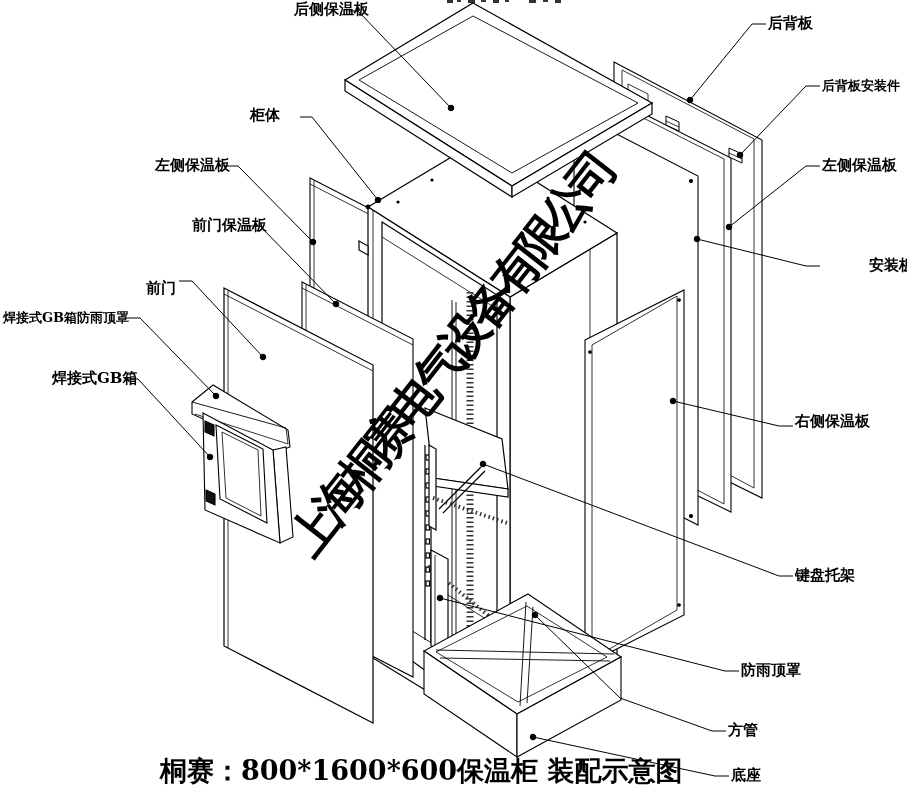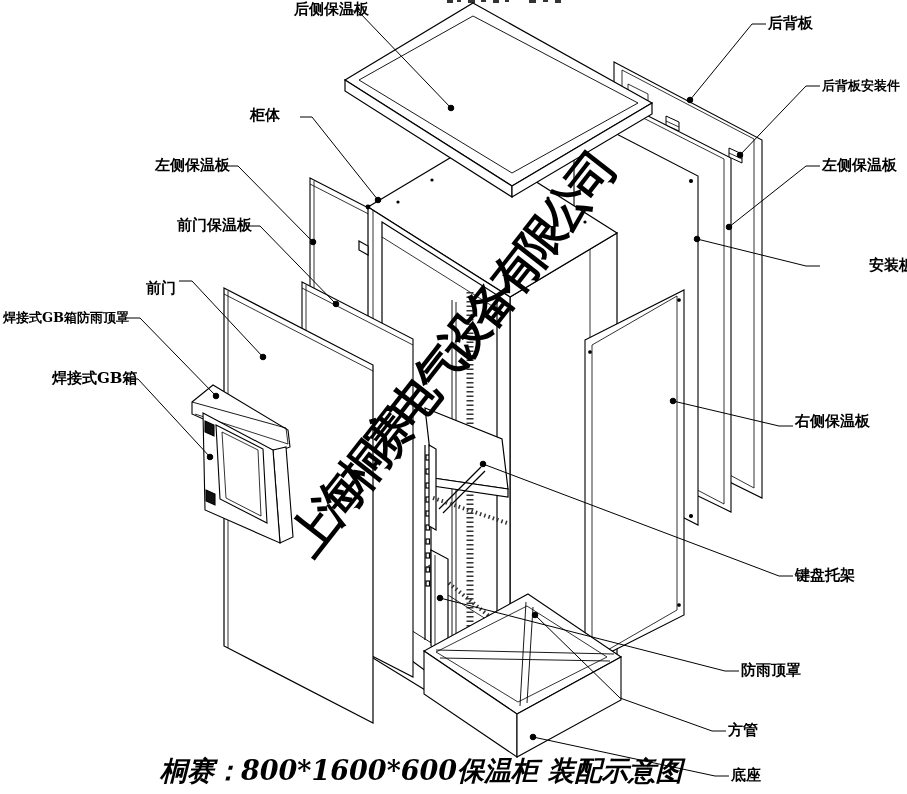--- a/index.html
+++ b/index.html
@@ -7,21 +7,21 @@
   .stage{position:relative;width:907px;height:794px;background:#fff;
          font-family:"DejaVu Serif","Liberation Serif",serif;color:#000;}
   .stage svg{position:absolute;left:0;top:0;}
   .part-label{position:absolute;font-weight:bold;font-size:15px;line-height:1.05;
               white-space:nowrap;letter-spacing:0px;}
   .sm13{font-size:13px;}
   .watermark{position:absolute;left:196px;top:320px;width:510px;height:70px;line-height:70px;
              text-align:center;font-size:47px;font-weight:bold;letter-spacing:-6px;
              white-space:nowrap;transform:rotate(-52deg);transform-origin:50% 50%;}
   .drawing-title{position:absolute;left:160px;top:753px;width:500px;text-align:center;
-                 font-size:27px;font-weight:bold;white-space:nowrap;font-style:italic;}
+                 font-size:27px;font-weight:bold;white-space:nowrap;}
 </style>
 </head>
 <body>
 
 <div class="stage">
 
 <svg width="907" height="794" viewBox="0 0 907 794">
   <defs>
     <clipPath id="cabOpen">
           <polygon points="382,222 510,297 510,742 382,639"></polygon>
@@ -263,21 +263,21 @@
           <circle cx="533" cy="737" r="2.8" fill="#000"></circle>
         </g>
   </g>
 </svg>
 
   <div class="watermark">上海桐赛电气设备有限公司</div>
 
   <div class="part-label" style="left:294px;top:2px">后侧保温板</div>
   <div class="part-label" style="left:250px;top:108px">柜体</div>
   <div class="part-label" style="left:155px;top:158px">左侧保温板</div>
-  <div class="part-label" style="left:177px;top:218px">前门保温板</div>
+  <div class="part-label" style="left:192px;top:218px">前门保温板</div>
   <div class="part-label" style="left:146px;top:281px">前门</div>
   <div class="part-label sm13" style="left:3px;top:311px">焊接式GB箱防雨顶罩</div>
   <div class="part-label" style="left:52px;top:371px">焊接式GB箱</div>
   <div class="part-label" style="left:768px;top:16px">后背板</div>
   <div class="part-label sm13" style="left:822px;top:79px">后背板安装件</div>
   <div class="part-label" style="left:822px;top:158px">左侧保温板</div>
   <div class="part-label" style="left:869px;top:258px">安装板</div>
   <div class="part-label" style="left:795px;top:414px">右侧保温板</div>
   <div class="part-label" style="left:795px;top:568px">键盘托架</div>
   <div class="part-label" style="left:741px;top:663px">防雨顶罩</div>

